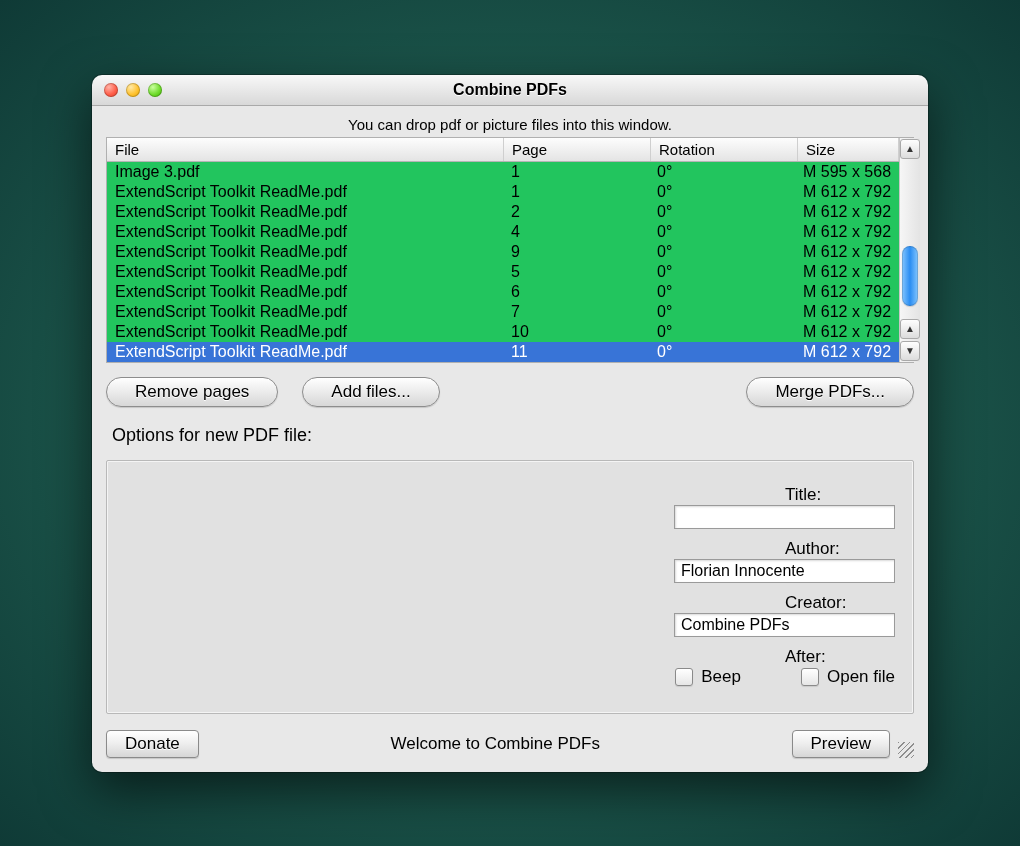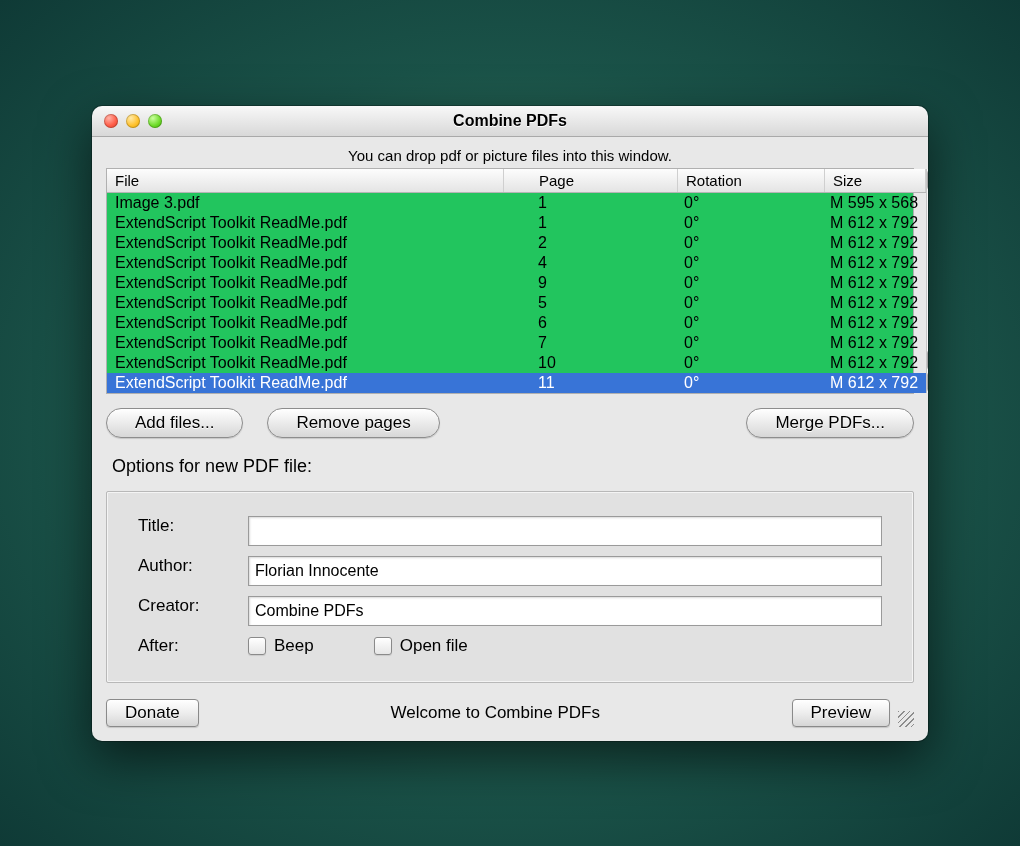--- a/index.html
+++ b/index.html
@@ -21,21 +21,21 @@
     font-size:16px;text-shadow:0 1px 0 #fff;}
   .body{background:#e8e8e8;padding:8px 14px 14px;}
   .hint{text-align:center;font-size:15px;margin:2px 0 4px;}
   
   .table-wrap{display:flex;border:1px solid #b0b0b0;background:#22c55e;}
   .table{flex:1;}
   .thead{display:flex;background:linear-gradient(#fdfdfd,#e4e4e4);
     border-bottom:1px solid #b5b5b5;font-size:15px;}
   .thead .th{padding:3px 8px;border-right:1px solid #cfcfcf;white-space:nowrap;}
   .col-file{flex:0 0 380px;}
-  .col-page{flex:0 0 130px;margin-left:27px;}
+  .col-page{flex:0 0 130px;}
   .col-rot{flex:0 0 130px;}
   .col-size{flex:1;}
   .tbody{font-size:16px;}
   .row{display:flex;}
   .row .td{padding:1px 8px;white-space:nowrap;overflow:hidden;}
   .row.sel{background:#3874d7;color:#fff;}
   
   .scrollbar{width:20px;background:linear-gradient(90deg,#f6f6f6,#e4e4e4);
     border-left:1px solid #c6c6c6;display:flex;flex-direction:column;align-items:center;}
   .sb-btn{width:18px;height:18px;margin:1px 0;display:flex;align-items:center;justify-content:center;
@@ -50,21 +50,21 @@
   .spacer{flex:1;}
   .pill{padding:4px 28px;font-size:17px;border-radius:20px;
     background:linear-gradient(#ffffff,#ededed 45%,#d7d7d7);
     border:1px solid #8d8d8d;box-shadow:0 1px 1px rgba(0,0,0,.15);cursor:default;
     text-shadow:0 1px 0 #fff;}
   
   .section-label{font-size:18px;margin:6px 0 14px 6px;}
   .options{border:1px solid #b8b8b8;border-radius:2px;
     background:#e1e1e1;padding:14px 18px 16px;
     box-shadow:inset 0 0 0 1px #f4f4f4;}
-  .field{display:flex;align-items:flex-start;margin:10px 13px;}
+  .field{display:flex;align-items:flex-end;margin:10px 0;flex-direction:column;}
   .flabel{width:110px;font-size:17px;}
   .tinput{flex:1;height:24px;background:#fff;border:1px solid #9a9a9a;
     box-shadow:inset 1px 1px 2px rgba(0,0,0,.15);padding:2px 6px;font-size:16px;}
   .checks{display:flex;gap:60px;align-items:center;}
   .chk{display:flex;align-items:center;gap:8px;font-size:17px;}
   .chkbox{width:16px;height:16px;background:linear-gradient(#fff,#e6e6e6);
     border:1px solid #8a8a8a;border-radius:3px;
     box-shadow:inset 0 1px 0 #fff,0 1px 1px rgba(0,0,0,.1);}
   
   .footer{display:flex;align-items:center;margin-top:16px;}
@@ -167,22 +167,22 @@
         <div class="sb-btn">▲</div>
         <div class="sb-track">
           <div class="sb-thumb"></div>
         </div>
         <div class="sb-btn">▲</div>
         <div class="sb-btn">▼</div>
       </div>
     </div>
 
     <div class="pillrow">
+      <div class="pill">Remove pages</div>
       <div class="pill">Add files...</div>
-      <div class="pill">Remove pages</div>
       <div class="spacer"></div>
       <div class="pill">Merge PDFs...</div>
     </div>
 
     <div class="section-label">Options for new PDF file:</div>
 
     <div class="options">
       <div class="field">
         <div class="flabel">Title:</div>
         <input class="tinput" value="" style="">

